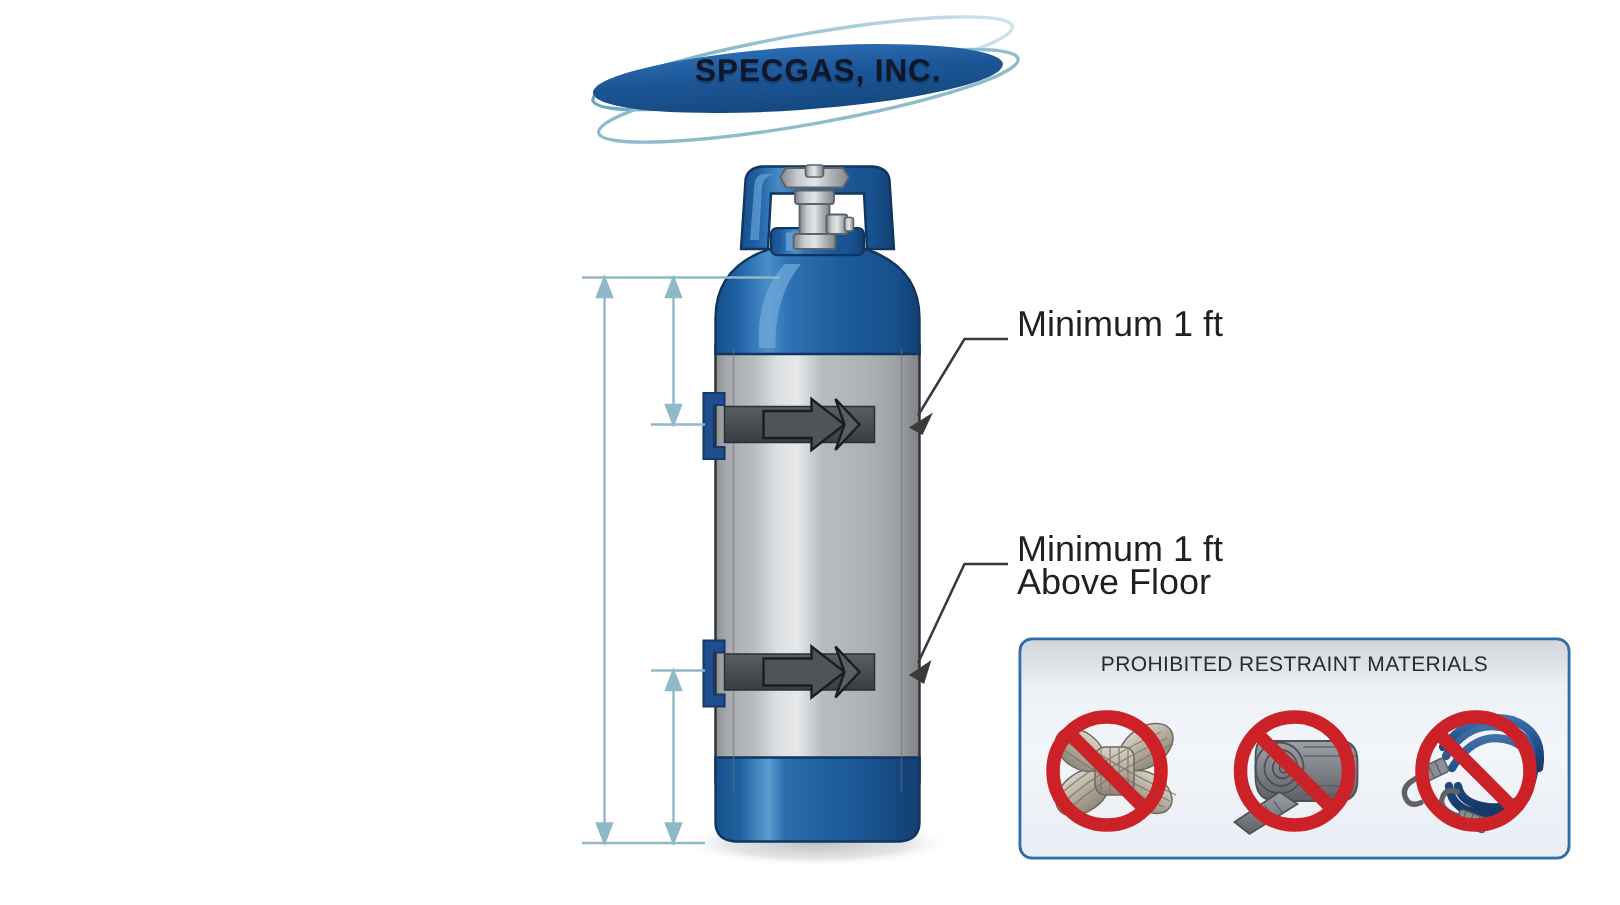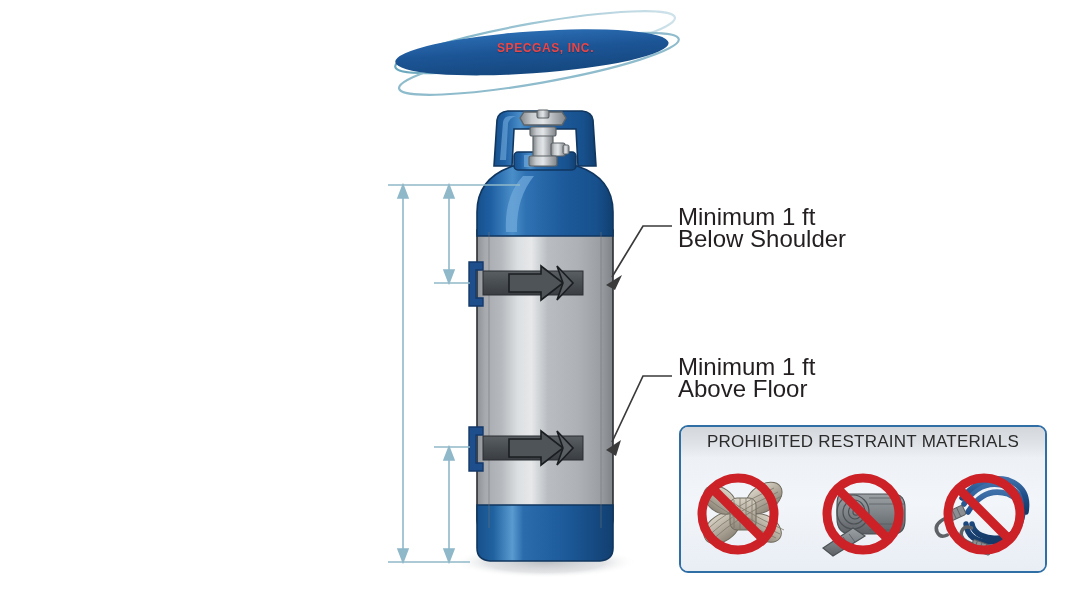--- a/index.html
+++ b/index.html
@@ -33,22 +33,22 @@
     left: 0;
     top: 0;
     width: 305px;
     height: 90px;
     display: flex;
     align-items: center;
     justify-content: center;
     pointer-events: none;
   }
   .logo-text span {
-    color: #ef4444;
-    font-size: 12px;
+    color: #0f172a;
+    font-size: 21px;
     font-weight: bold;
     letter-spacing: 0.6px;
     font-family: "Liberation Sans", sans-serif;
     transform: translate(8px, -5px);
     text-shadow: 0 1px 1px rgba(0,0,0,0.25);
   }
 
   
   #diagram {
     position: absolute;
@@ -83,21 +83,21 @@
     overflow: hidden;
   }
   #prohibited-header {
     height: 30px;
     background: linear-gradient(to bottom, #d3d6db 0%, #dfe3e8 55%, #eceff3 100%);
     display: flex;
     align-items: center;
     justify-content: center;
   }
   #prohibited-header span {
-    font-size: 17px;
+    font-size: 14px;
     color: #2b2b2b;
     letter-spacing: 0.25px;
     font-family: "Liberation Sans", sans-serif;
     text-align: right;
   }
   #prohibited-body {
     height: 114px;
     background: linear-gradient(to bottom, #edf1f6 0%, #f2f5f9 40%, #e9eef5 100%);
     display: flex;
     align-items: center;
@@ -286,21 +286,20 @@
       <path d="M 672 376 L 643 376 L 612 442"></path>
     </g>
     <g fill="#3a3a3a">
       <polygon points="606,285 622,275 615,290"></polygon>
       <polygon points="606,450 621,440 616,456"></polygon>
     </g>
   </svg>
 
   <div class="callout" id="callout-shoulder">
     <span class="callout-line">Minimum 1 ft</span>
-    <span class="callout-line">Below Shoulder</span>
   </div>
 
   <div class="callout" id="callout-floor">
     <span class="callout-line">Minimum 1 ft</span>
     <span class="callout-line">Above Floor</span>
   </div>
 
   <div id="prohibited-panel">
     <div id="prohibited-header">
       <span>PROHIBITED RESTRAINT MATERIALS</span>

